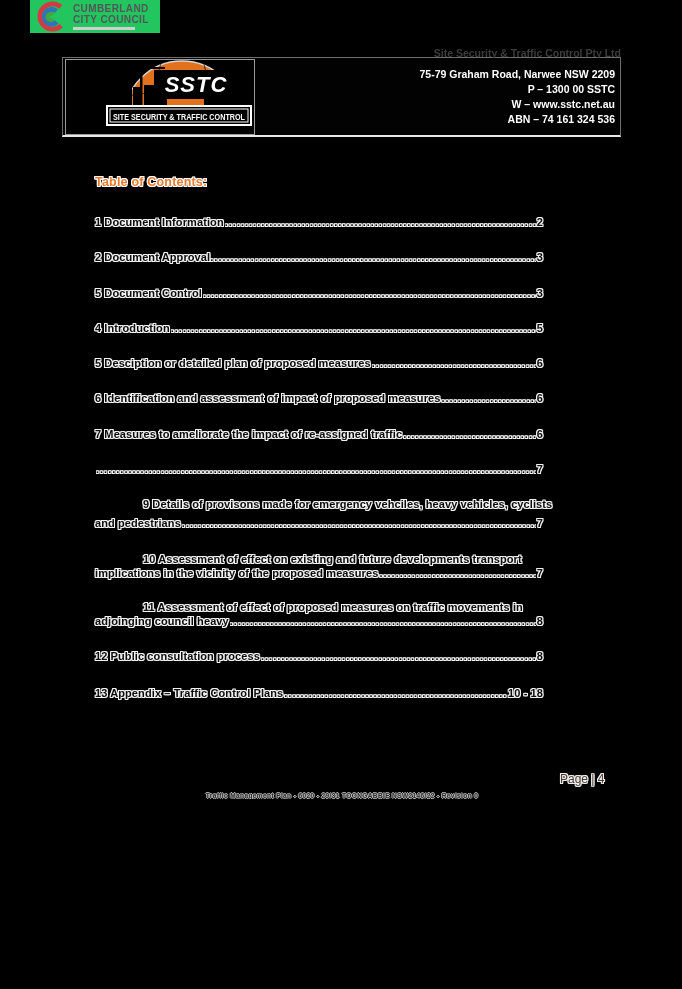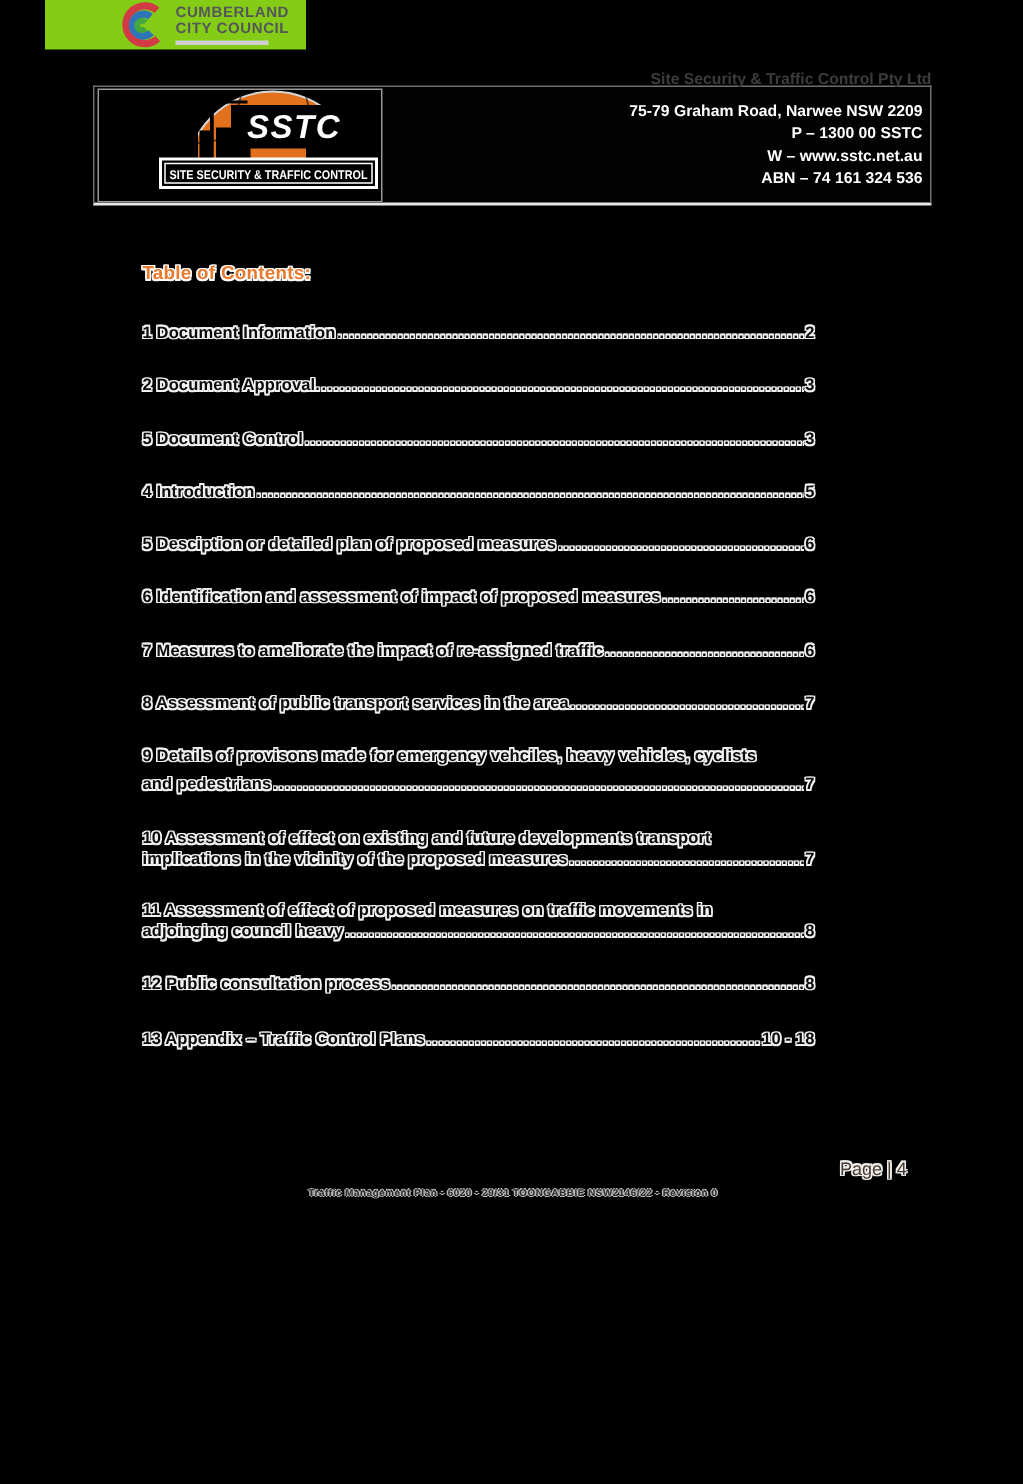--- a/index.html
+++ b/index.html
@@ -20,21 +20,21 @@
     color:#e87a2e;
     text-shadow:
       -1px -1px 0 #fff, 0 -1px 0 #fff, 1px -1px 0 #fff,
       -1px  0   0 #fff, 1px  0   0 #fff,
       -1px  1px 0 #fff, 0  1px 0 #fff, 1px 1px 0 #fff;
   }
 
   
   .council-box{
     position:absolute;left:30px;top:0;width:130px;height:33px;
-    background:#84cc16;display:flex;align-items:center;padding-left:44px;
+    background:#22c55e;display:flex;align-items:center;
   }
   .council-icon{width:34px;height:33px;margin-left:3px;flex:0 0 auto;}
   .council-text{
     margin-left:6px;font-weight:bold;font-size:10px;line-height:11px;
     color:#54565a;letter-spacing:.4px;
   }
   .council-sub{height:3px;width:62px;background:#cfcfcf;margin-top:2px;}
 
   
   .band{
@@ -59,21 +59,21 @@
 
   
   .toc-heading{
     position:absolute;left:95px;top:175px;
     font-weight:bold;font-size:12.5px;letter-spacing:.2px;
   }
   .toc-entry{
     position:absolute;left:95px;width:448px;
     font-weight:bold;font-size:11px;line-height:13px;letter-spacing:.1px;
   }
-  .toc-line1{margin-bottom:6px;white-space:nowrap;}
+  .toc-line1{margin-bottom:6px;white-space:nowrap;margin-left:48px;}
   .toc-entry.tight .toc-line1{margin-bottom:1px;}
   .toc-row{display:flex;align-items:center;}
   .toc-text{white-space:nowrap;flex:0 0 auto;}
   .dots{flex:1 1 auto;overflow:hidden;white-space:nowrap;margin:0 1px;letter-spacing:1px;}
   .toc-page{white-space:nowrap;flex:0 0 auto;}
 
   
   .page-label{
     position:absolute;left:538px;top:772px;
     font-weight:normal;font-size:12px;
@@ -208,21 +208,20 @@
 <div class="toc-entry halo" style="top:428px">
   <div class="toc-row">
     <span class="toc-text">7 Measures to ameliorate the impact of re-assigned traffic</span>
     <span class="dots">........................................................................................................................................................................................................</span>
     <span class="toc-page">6</span>
   </div>
 </div>
 
 <div class="toc-entry halo" style="top:463px">
   <div class="toc-row">
-    <span class="toc-text">8 Assessment of public transport services in the area</span>
     <span class="dots">........................................................................................................................................................................................................</span>
     <span class="toc-page">7</span>
   </div>
 </div>
 
 <div class="toc-entry halo" style="top:498px">
   <div class="toc-line1">9 Details of provisons made for emergency vehciles, heavy vehicles, cyclists</div>
   <div class="toc-row">
     <span class="toc-text">and pedestrians</span>
     <span class="dots">........................................................................................................................................................................................................</span>

